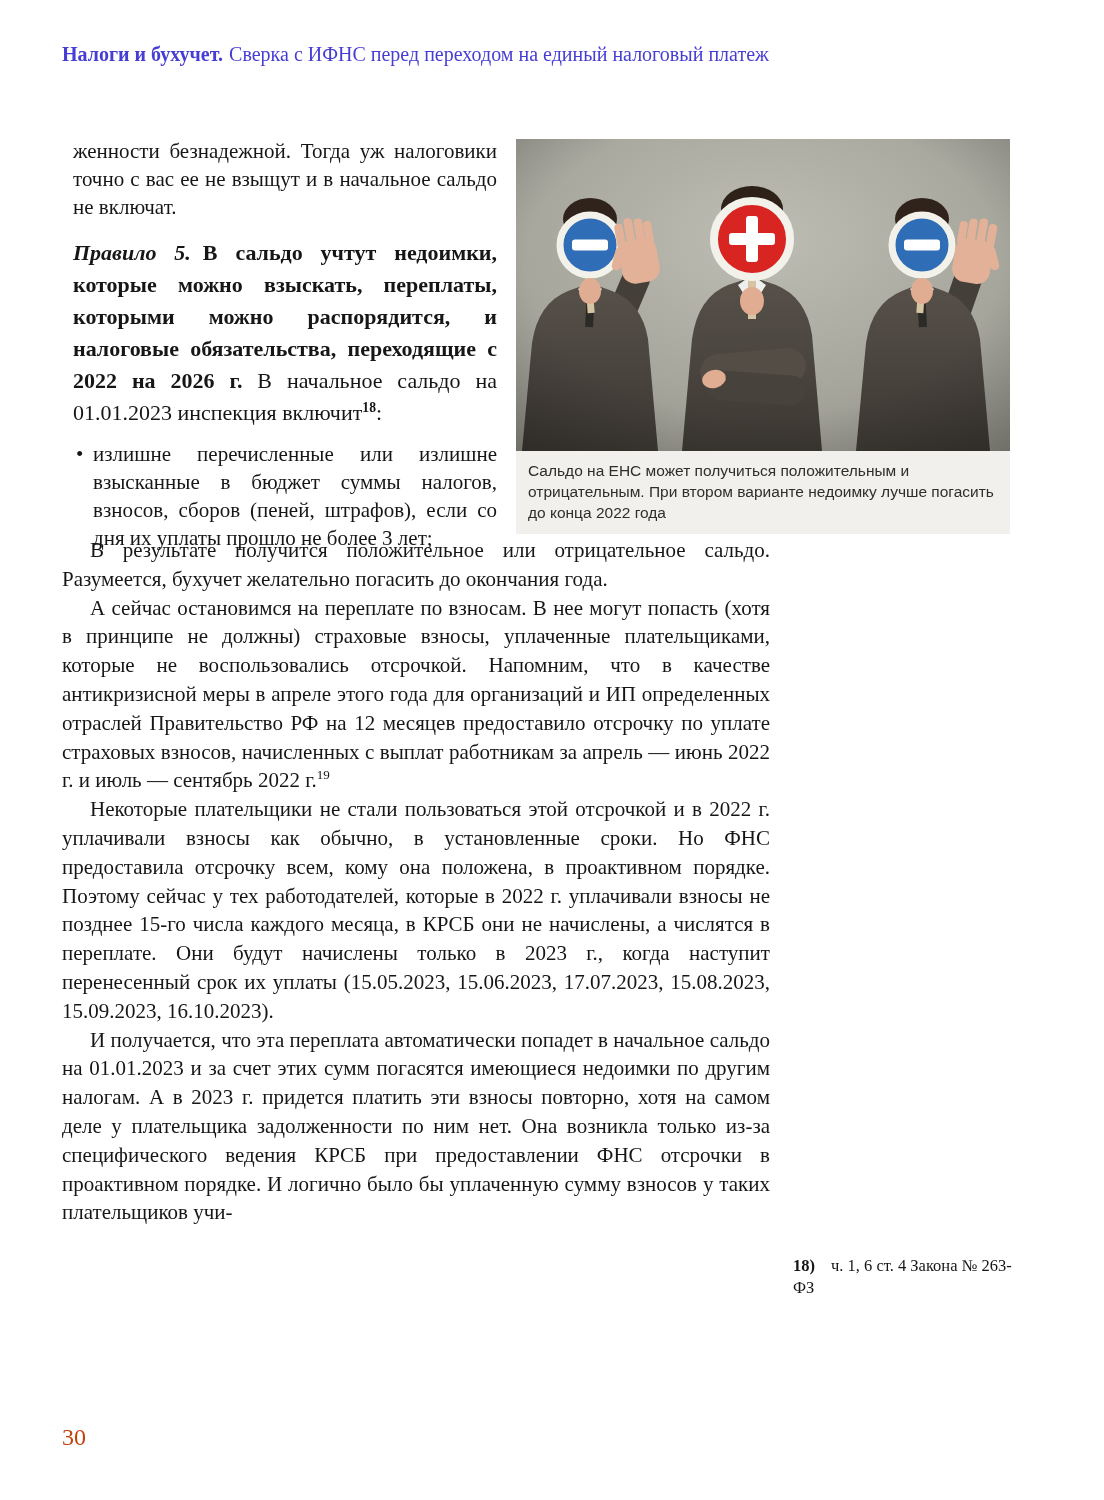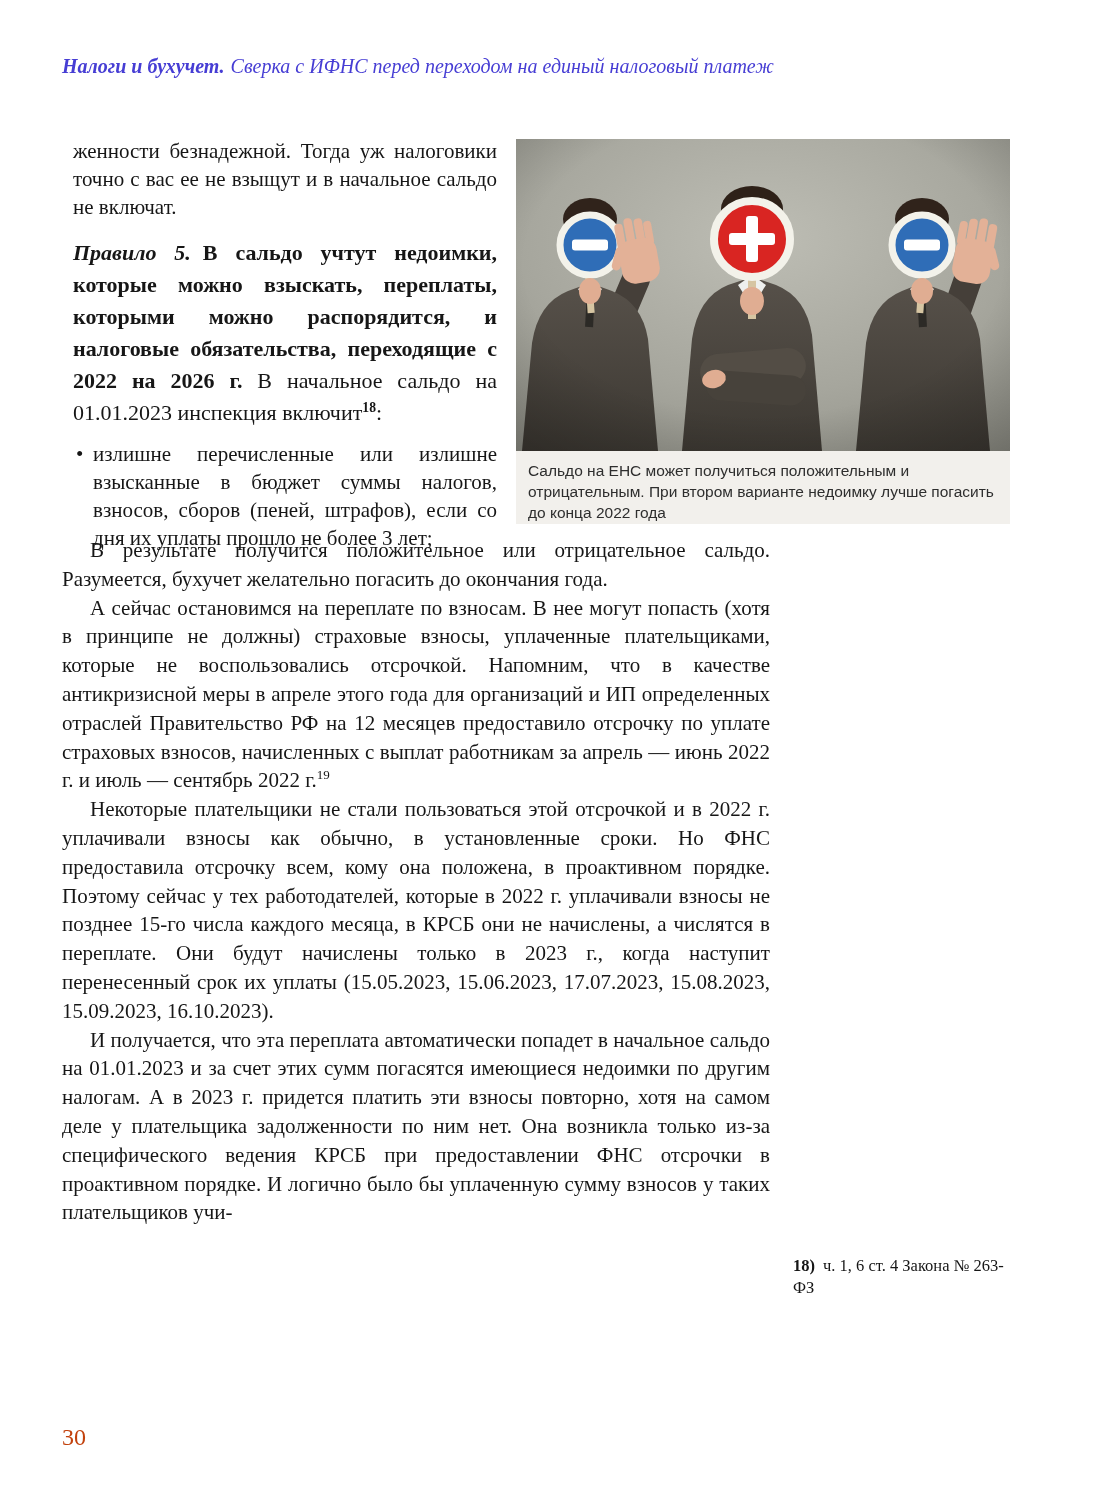--- a/index.html
+++ b/index.html
@@ -2,24 +2,23 @@
 <html lang="ru" style="--accent-blue: #463dd4; --sign-blue: #2f6db7; --sign-red: #d92522; --caption-bg: #f2f0ec;"><head>
 <meta charset="utf-8">
 <style>
   html,body { margin:0; padding:0; background:#ffffff; }
   .page {
     position:relative; width:1104px; height:1500px; background:#ffffff;
     font-family:"Liberation Serif", serif; color:#161616; overflow:hidden;
   }
   
   .header {
-    position:absolute; left:62px; top:54px; width:1000px;
+    position:absolute; left:62px; top:42px; width:1000px;
     font-size:20px; line-height:24px; color:var(--accent-blue,#463dd4);
     font-family:"Liberation Serif", serif;
-    font-style:italic;
   }
   .header .rubric { font-weight:bold; margin-right:6px; }
   
   .col-a {
     position:absolute; left:62px; top:126px; width:446px;
     font-size:21px; line-height:28px; text-align:justify;
   }
   .col-a p { margin:11px; }
   .rule {
     margin-top:16px !important; font-size:22px; line-height:32px; font-weight:bold;
@@ -36,29 +35,29 @@
   }
   .col-b p { margin:0; }
   .col-b .ind { text-indent:28px; }
   
   .figure { position:absolute; left:516px; top:139px; width:494px; }
   .photo { display:block; }
   .caption {
     box-sizing:border-box; width:100%;
     background:var(--caption-bg,#f2f0ec); color:#2e2e2e;
     font-family:"Liberation Sans", sans-serif;
-    font-size:15.5px; line-height:21px; padding:9px 12px 1px 12px;
+    font-size:15.5px; line-height:21px; padding:9px 12px 11px 12px;
   }
   
   .footnotes {
     position:absolute; left:793px; top:1255px; width:226px;
     font-size:16.5px; line-height:22px;
   }
   .footnote { margin:0 0 10px 0; }
-  .fn-num { font-weight:bold; margin-right:8px; }
+  .fn-num { font-weight:bold; margin-right:16px; }
   
   .page-num {
     position:absolute; left:62px; top:1424px; font-size:24px; color:#c2410c;
   }
 </style>
 </head>
 <body>
 
 <div class="page">
 

